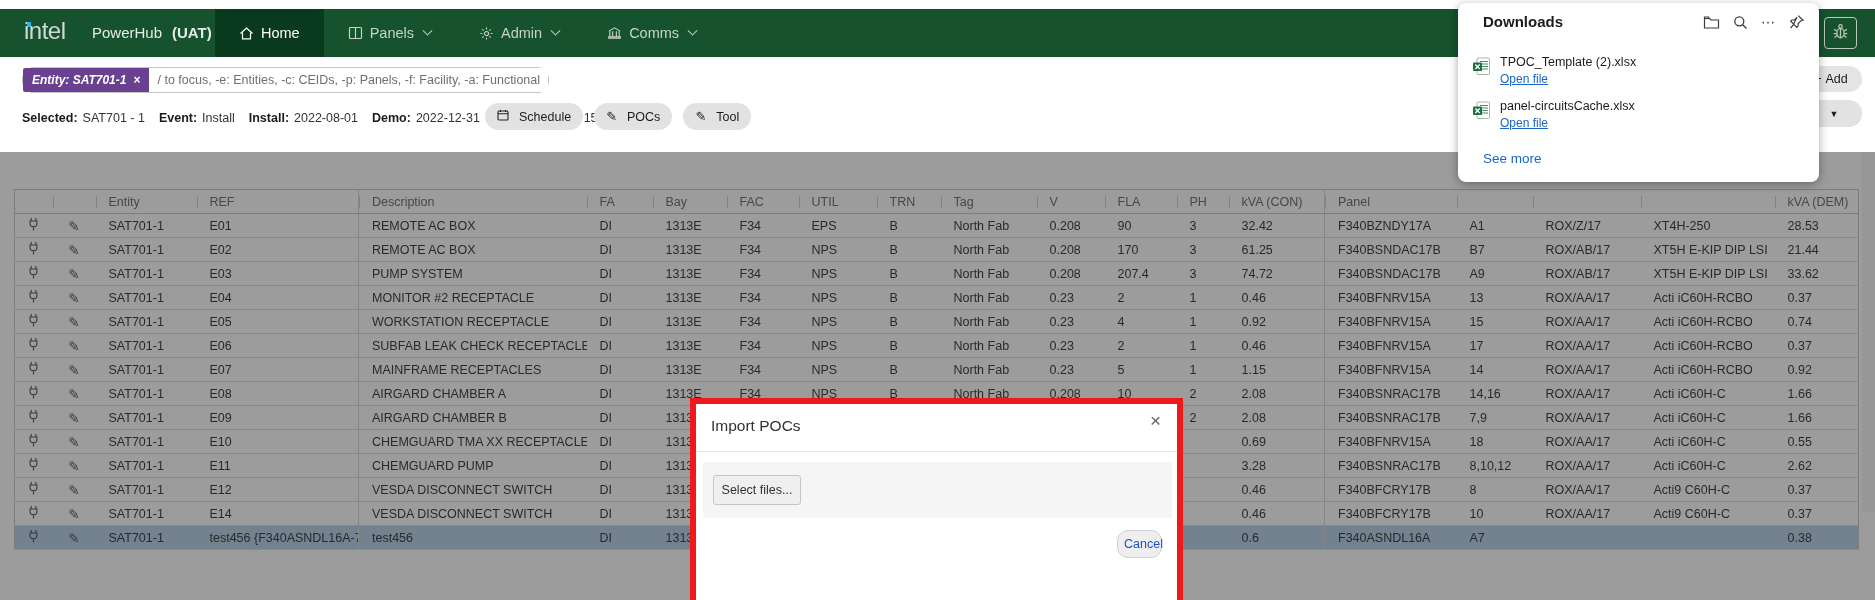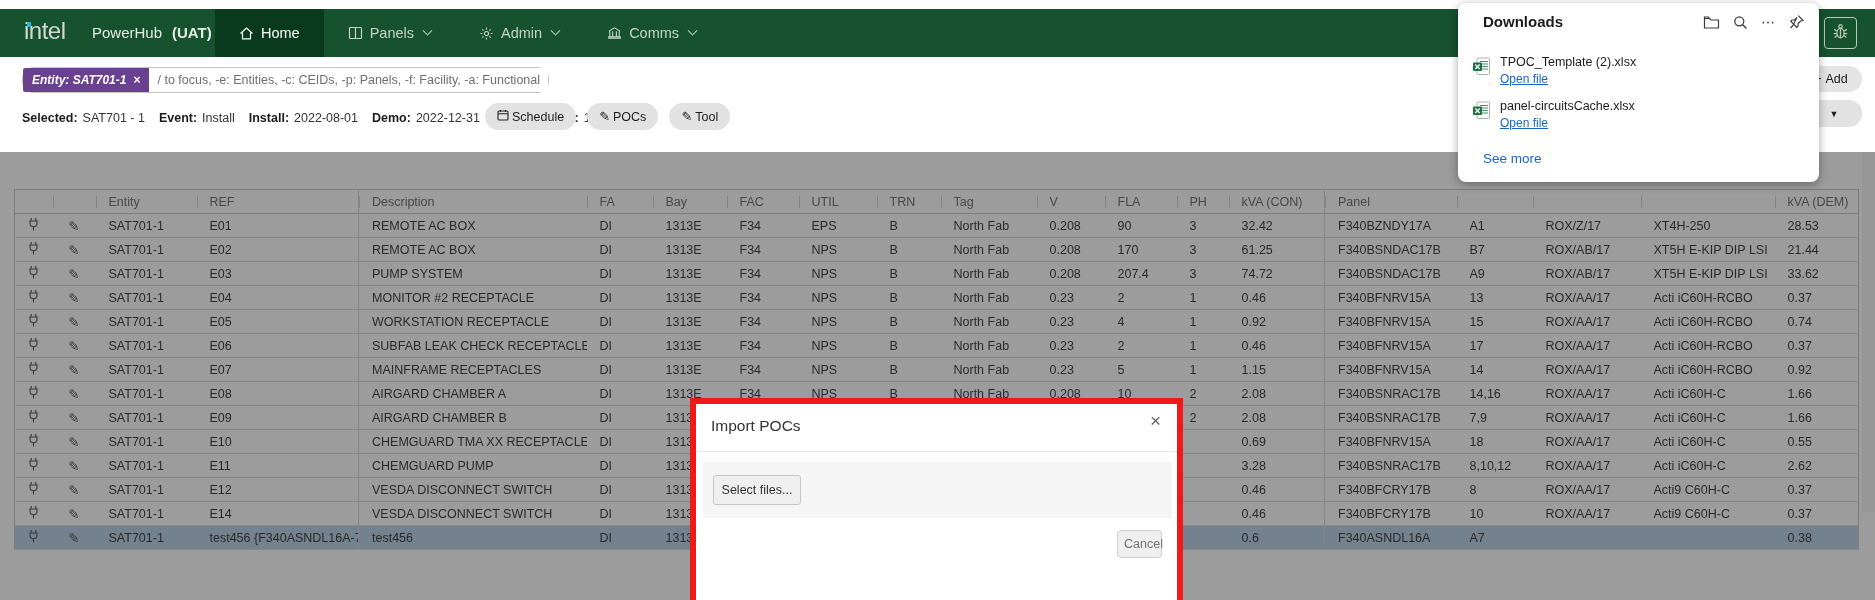--- a/index.html
+++ b/index.html
@@ -26,21 +26,21 @@
   #filter-input{border:none;outline:none;flex:1;font-size:12.5px;color:#444;padding:0 8px;}
   #filter-input::placeholder{color:#6f6f6f;opacity:1;}
   #add-button{position:absolute;left:1800px;top:66px;width:62px;height:26px;background:#e4e4e4;border-radius:13px;border:none;font-size:12.5px;color:#1b1b1b;display:flex;align-items:center;justify-content:center;gap:4px;cursor:pointer;}
 
   
   #selected-bar{position:absolute;left:22px;top:104px;height:28px;display:flex;align-items:center;gap:14px;font-size:12.5px;color:#222;}
   #selected-bar .fld{display:flex;gap:5px;align-items:center;}
   #selected-bar .lbl{font-weight:700;color:#1b1b1b;}
   #selected-bar .val{color:#333;}
   #action-pills{position:absolute;left:485px;top:103px;display:flex;gap:11px;}
-  .pill{height:27px;background:#e2e2e2;border:none;border-radius:14px;padding:0 12px;font-size:12.5px;color:#1b1b1b;display:flex;align-items:center;gap:3px;cursor:pointer;}
+  .pill{height:27px;background:#e2e2e2;border:none;border-radius:14px;padding:0 12px;font-size:12.5px;color:#1b1b1b;display:flex;align-items:center;gap:10px;cursor:pointer;}
   .pill .pencil-glyph{font-size:13px;line-height:1;}
   #row-dropdown{position:absolute;left:1806px;top:100px;width:56px;height:27px;background:#e2e2e2;border:none;border-radius:13px;font-size:9px;color:#222;cursor:pointer;display:flex;align-items:center;justify-content:center;}
 
   
   #grid-wrap{position:absolute;left:14px;top:152px;width:1844px;}
   table{border-collapse:collapse;table-layout:fixed;width:1844px;background:#fff;border:1px solid #c9c9c9;margin-top:37px;}
   th,td{height:24px;padding:0 0 0 13px;font-size:12.5px;text-align:left;white-space:nowrap;overflow:hidden;}
   th{color:#6e6e6e;font-weight:400;border-bottom:1px solid #c9c9c9;position:relative;}
   th:not(:first-child)::before{content:"";position:absolute;left:0;top:6px;width:1px;height:12px;background:#d4d4d4;}
   td{color:#3a3a3a;border-bottom:1px solid #dcdcdc;}
@@ -55,21 +55,21 @@
 
   
   #modal-frame{position:absolute;left:690px;top:398px;width:493px;height:208px;border:6px solid #f01818;background:#fff;z-index:20;}
   #modal-title{position:absolute;left:15px;top:13px;font-size:15.5px;color:#333;}
   #modal-close{position:absolute;right:16px;top:7px;font-size:19px;color:#666;cursor:pointer;line-height:1;}
   #modal-divider{position:absolute;left:0;top:47px;width:100%;height:1px;background:#e8e8e8;}
   #dropzone{position:absolute;left:7px;top:58px;width:469px;height:56px;background:#f5f5f5;}
   #select-files-button{position:absolute;left:10px;top:13px;width:88px;height:30px;background:#efefef;border:1px solid #c6c6c6;border-radius:3px;font-size:12.5px;color:#333;cursor:pointer;}
   #link-annotation{position:absolute;left:0px;top:114px;width:196px;height:38px;border:5px solid #f01818;display:flex;align-items:center;z-index:21;}
   #download-template-link{display:inline-block;border:2px solid #4f9fe8;background:#fff;padding:2px 4px;font-size:12.8px;color:#0b5fd0;text-decoration:underline;cursor:pointer;white-space:nowrap;}
-  #cancel-button{position:absolute;left:421px;top:126px;width:45px;height:28px;background:#efefef;border:1px solid #cfcfcf;border-radius:4px;font-size:12.5px;color:#737373;cursor:pointer;}
+  #cancel-button{position:absolute;left:421px;top:126px;width:45px;height:28px;background:#efefef;border:1px solid #cfcfcf;border-radius:11px;font-size:12.5px;color:#1d4ed8;cursor:pointer;}
 
   
   #downloads-popup{position:absolute;left:1458px;top:3px;width:361px;height:179px;background:#fff;border-radius:8px;box-shadow:0 2px 10px rgba(0,0,0,0.35);z-index:30;}
   #downloads-title{position:absolute;left:25px;top:10px;font-size:15px;font-weight:600;color:#1b1b1b;}
   #downloads-toolbar{position:absolute;right:14px;top:11px;display:flex;gap:13px;align-items:center;}
   #downloads-toolbar .tbtn{cursor:pointer;display:flex;align-items:center;}
   .dl-item{position:absolute;left:14px;width:330px;height:38px;}
   .dl-item .xlsx{position:absolute;left:0;top:2px;}
   .dl-name{position:absolute;left:28px;top:0;font-size:12.5px;color:#1b1b1b;white-space:nowrap;}
   .dl-open{position:absolute;left:28px;top:17px;font-size:12px;color:#1866c8;text-decoration:underline;cursor:pointer;}

